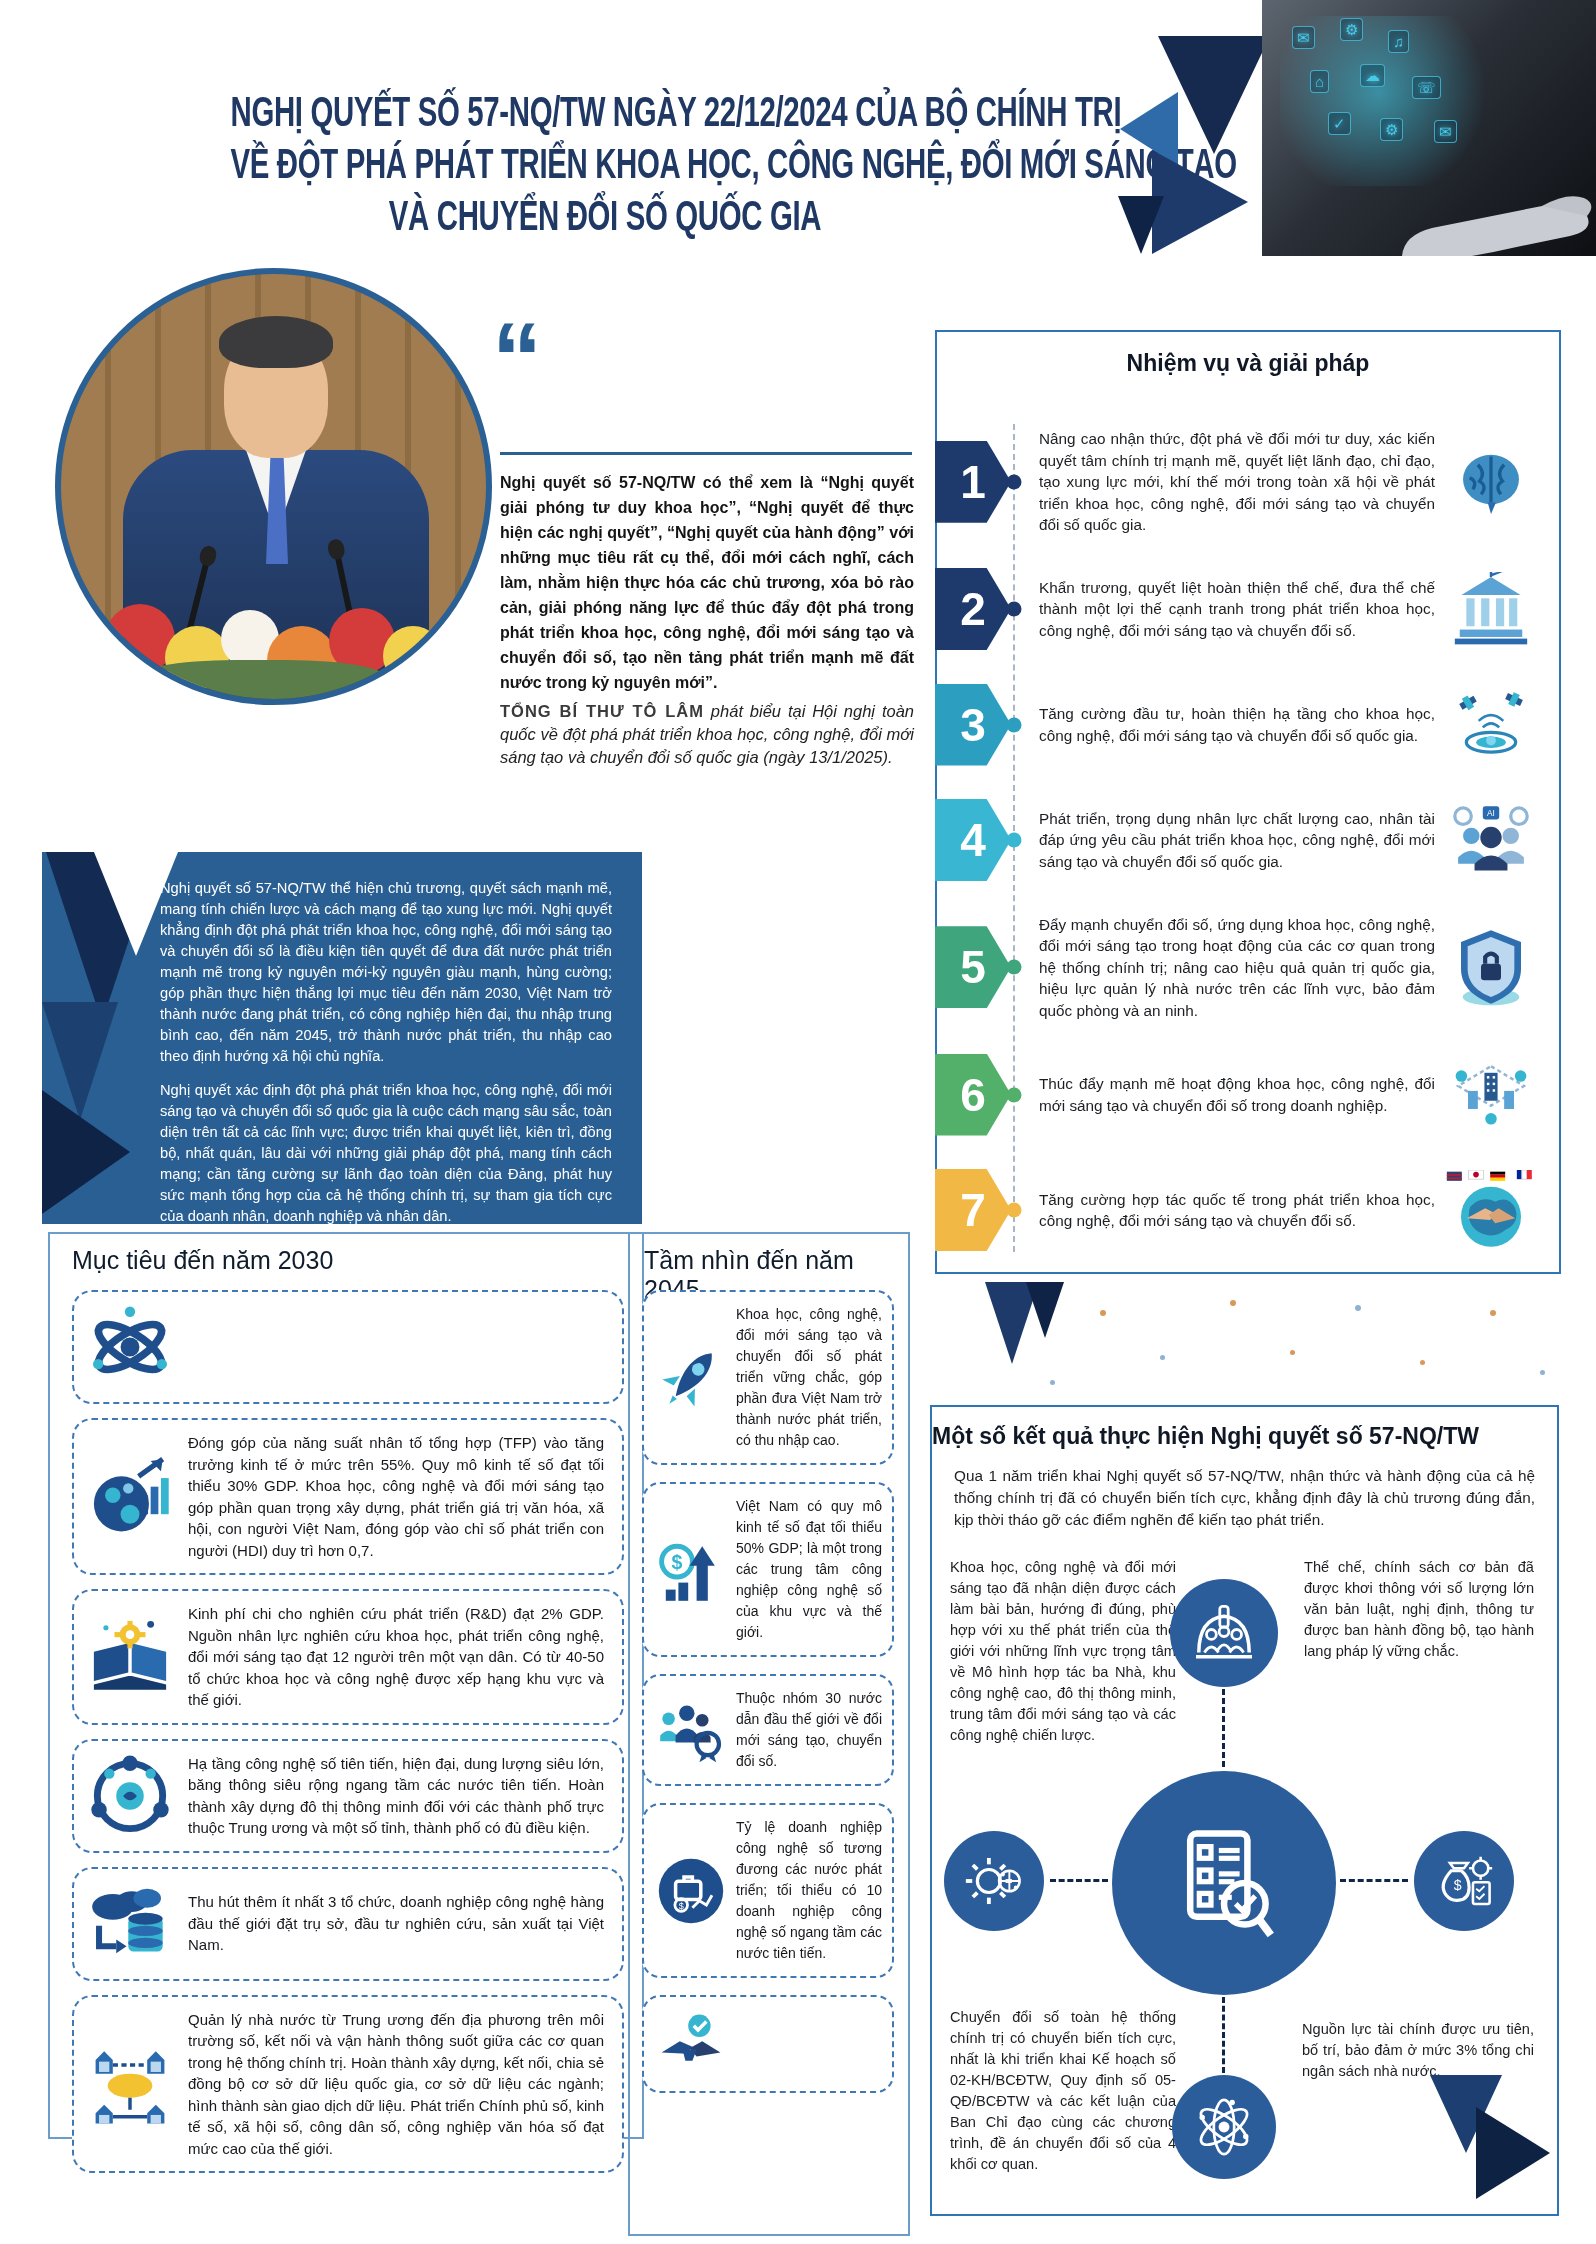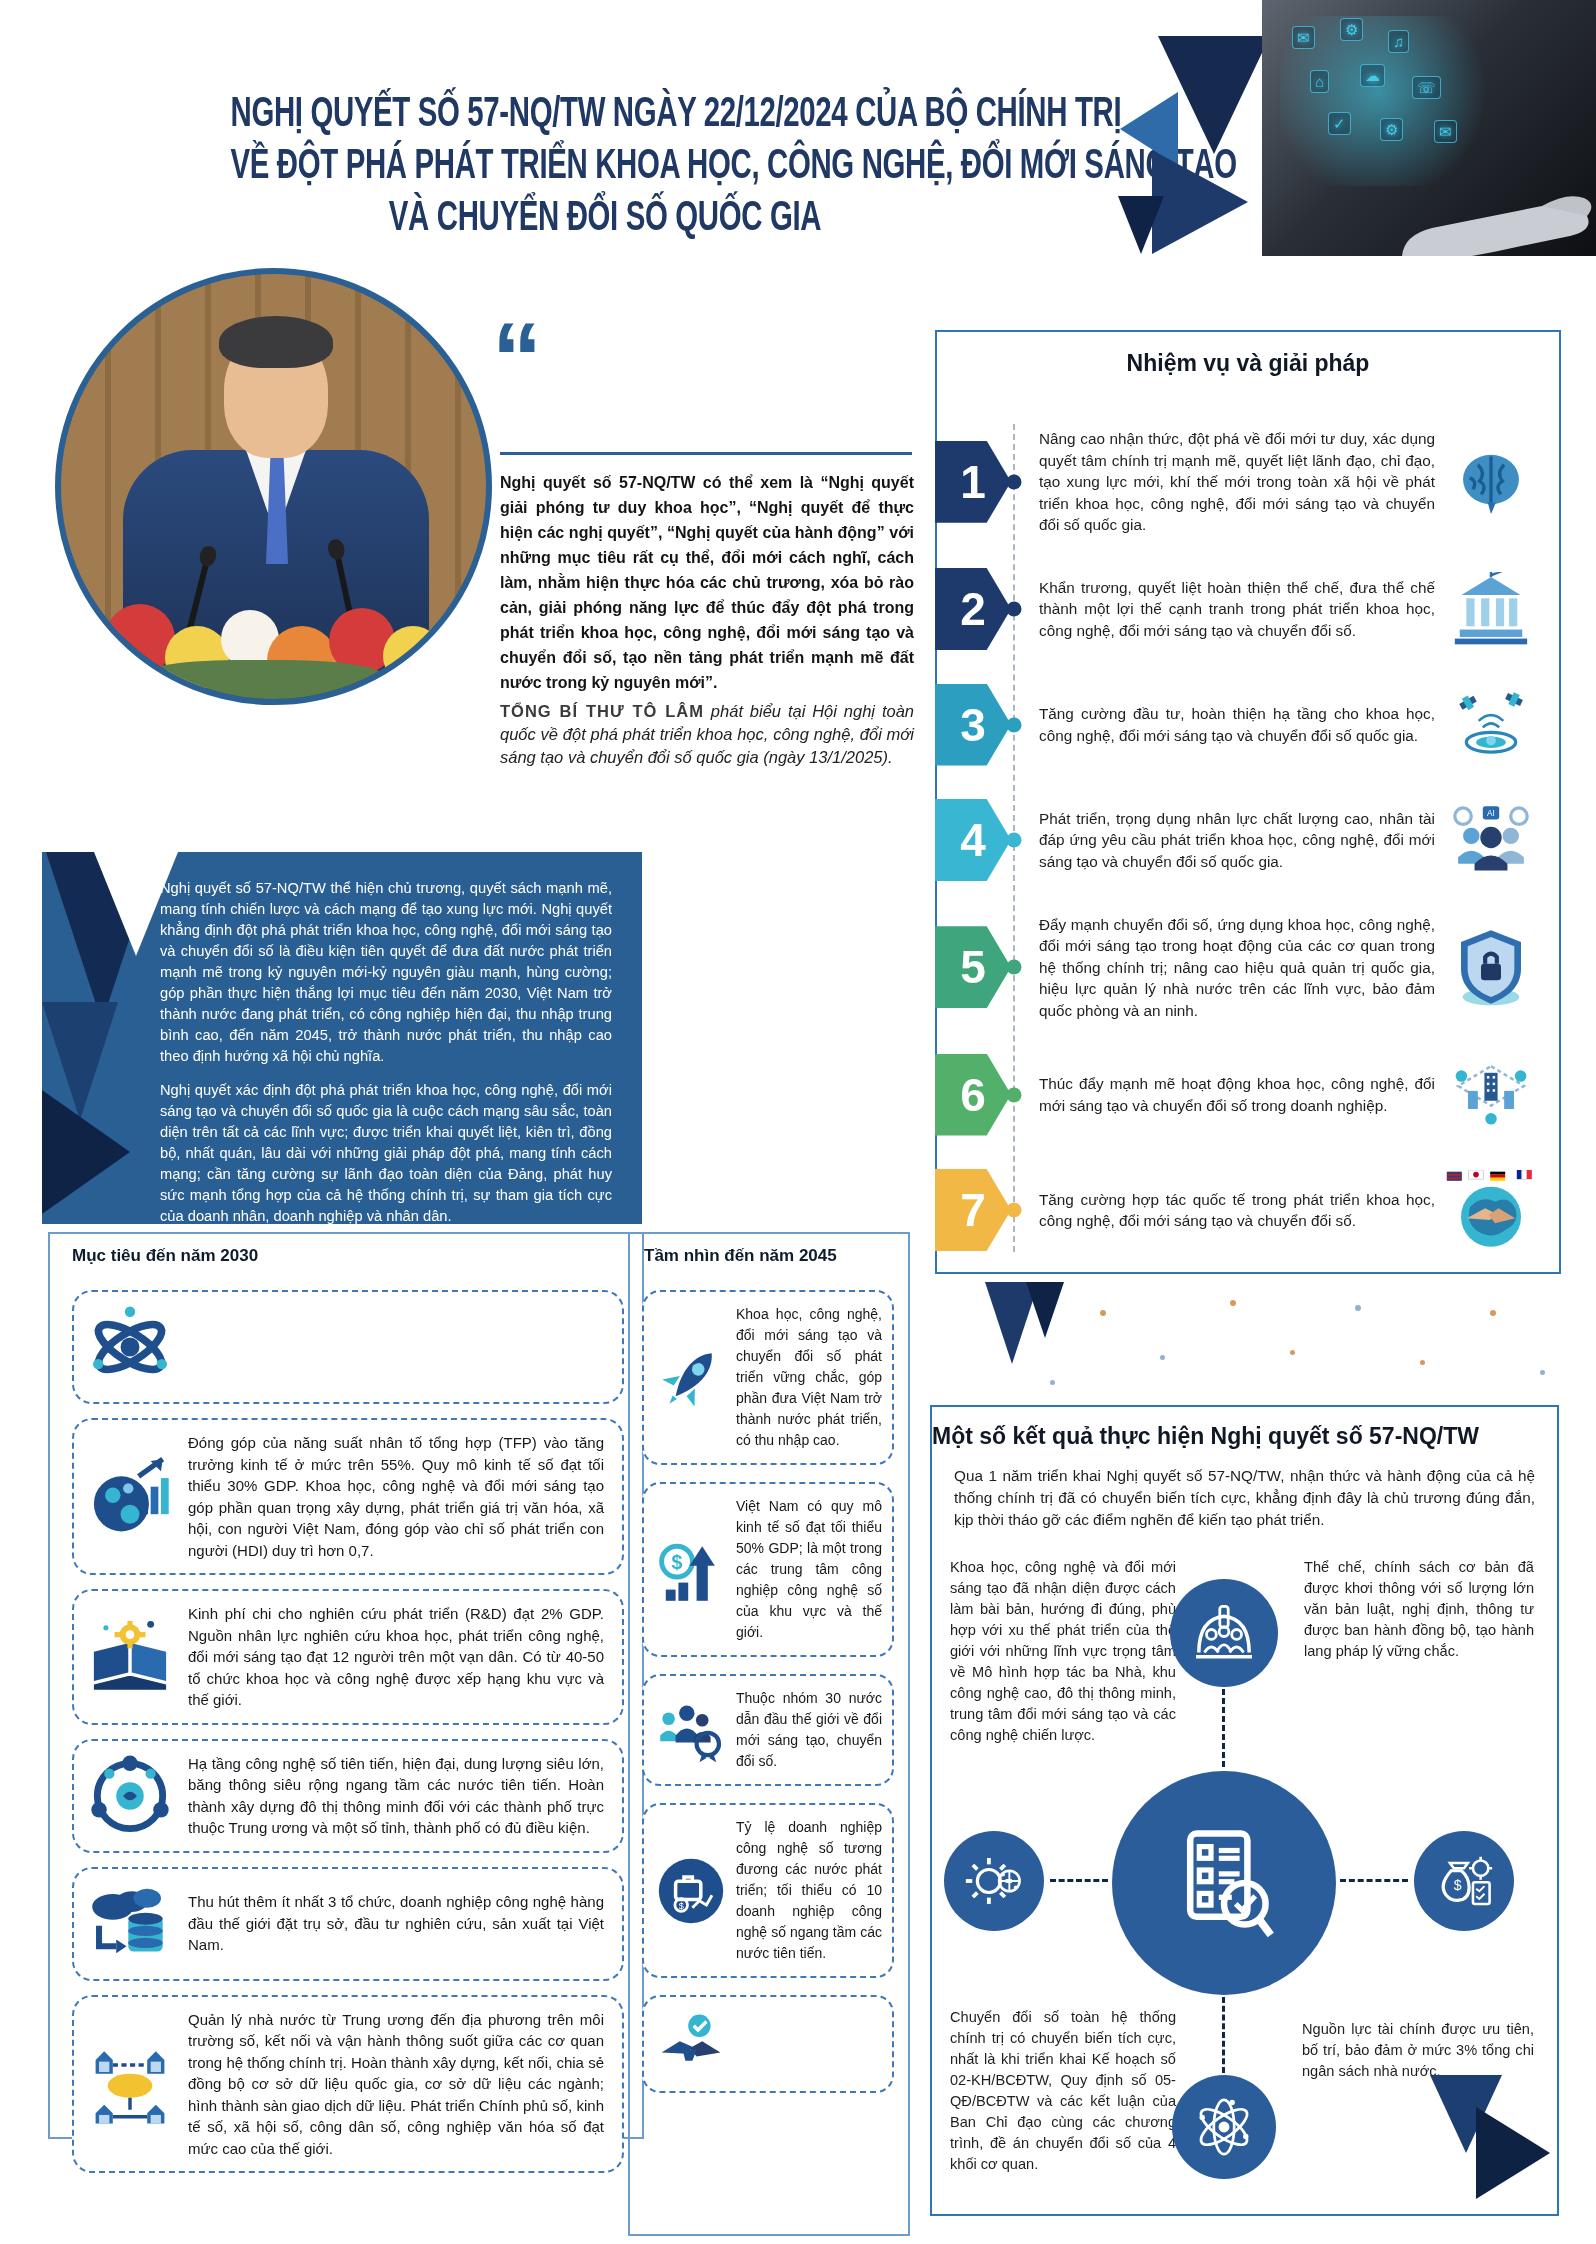--- a/index.html
+++ b/index.html
@@ -30,21 +30,21 @@
   .q-attr{left:500px;top:700px;width:414px;font-size:16.5px;line-height:23px;color:#222;text-align:justify;}
   .q-attr .author{font-weight:700;color:#3a3a3a;letter-spacing:1px;}
   .q-attr .desc{font-style:italic;}
   
   .summary-box{left:42px;top:852px;width:600px;height:372px;background:#2a5f93;}
   .summary-text{position:absolute;left:118px;right:30px;top:26px;color:#fff;font-size:14.7px;line-height:21px;text-align:justify;}
   .summary-text p{margin:0 0 13px 0;}
   
   .goals-shell{left:48px;top:1232px;width:592px;height:903px;border:2px solid #6c9cc9;}
   .vision-shell{left:628px;top:1232px;width:278px;height:1000px;border:2px solid #6c9cc9;}
-  .col-header{font-size:17px;font-weight:700;color:#0f1c2b;}
+  .col-header{font-size:25px;font-weight:400;color:#0f1c2b;}
   .goal-items{position:absolute;left:22px;top:56px;width:552px;display:flex;flex-direction:column;gap:14px;}
   .goal-item{border:2px dashed #3f78b5;border-radius:20px;padding:12px 18px 12px 10px;display:flex;align-items:center;gap:12px;background:#fff;}
   .goal-icon{flex:0 0 92px;display:flex;align-items:center;justify-content:center;}
   .goal-text{flex:1;font-size:15px;line-height:21.5px;text-align:justify;color:#16181c;}
   .vision-items{position:absolute;left:12px;top:56px;width:252px;display:flex;flex-direction:column;gap:17px;}
   .vision-item{border:2px dashed #3f78b5;border-radius:18px;padding:12px 10px;display:flex;align-items:center;gap:8px;background:#fff;}
   .vision-icon{flex:0 0 74px;display:flex;align-items:center;justify-content:center;}
   .vision-text{flex:1;font-size:14px;line-height:21px;text-align:justify;color:#16181c;}
   
   .tasks-box{left:935px;top:330px;width:622px;height:940px;border:2px solid #2e75b6;background:#fff;}
@@ -321,21 +321,21 @@
 </div>
 
 <div class="abs tasks-box">
   <div class="tasks-title">Nhiệm vụ và giải pháp</div>
   <div class="tasks-dashline"></div>
   <div class="task-items">
 
     <div class="task-item">
       <span class="task-badge" style="background: rgb(30, 58, 108);">1</span>
       <span class="task-dot" style="background: rgb(30, 58, 108);"></span>
-      <span class="task-text">Nâng cao nhận thức, đột phá về đổi mới tư duy, xác dụng quyết tâm chính trị mạnh mẽ, quyết liệt lãnh đạo, chỉ đạo, tạo xung lực mới, khí thế mới trong toàn xã hội về phát triển khoa học, công nghệ, đổi mới sáng tạo và chuyển đổi số quốc gia.</span>
+      <span class="task-text">Nâng cao nhận thức, đột phá về đổi mới tư duy, xác kiến quyết tâm chính trị mạnh mẽ, quyết liệt lãnh đạo, chỉ đạo, tạo xung lực mới, khí thế mới trong toàn xã hội về phát triển khoa học, công nghệ, đổi mới sáng tạo và chuyển đổi số quốc gia.</span>
       <span class="task-icon">
         <svg width="84" height="74" viewBox="0 0 100 90">
             <ellipse cx="50" cy="42" rx="34" ry="30" fill="#3e8ec4"></ellipse>
             <path d="M50,14 L50,70 M34,24 Q44,34 36,44 Q46,50 38,60 M66,24 Q56,34 64,44 Q54,50 62,60 M24,40 Q34,44 28,54" stroke="#1a5c94" stroke-width="4" fill="none"></path>
             <path d="M46,70 L50,84 L56,70 Z" fill="#2a6bb0"></path>
           </svg>
       </span>
     </div>
 
     <div class="task-item">

